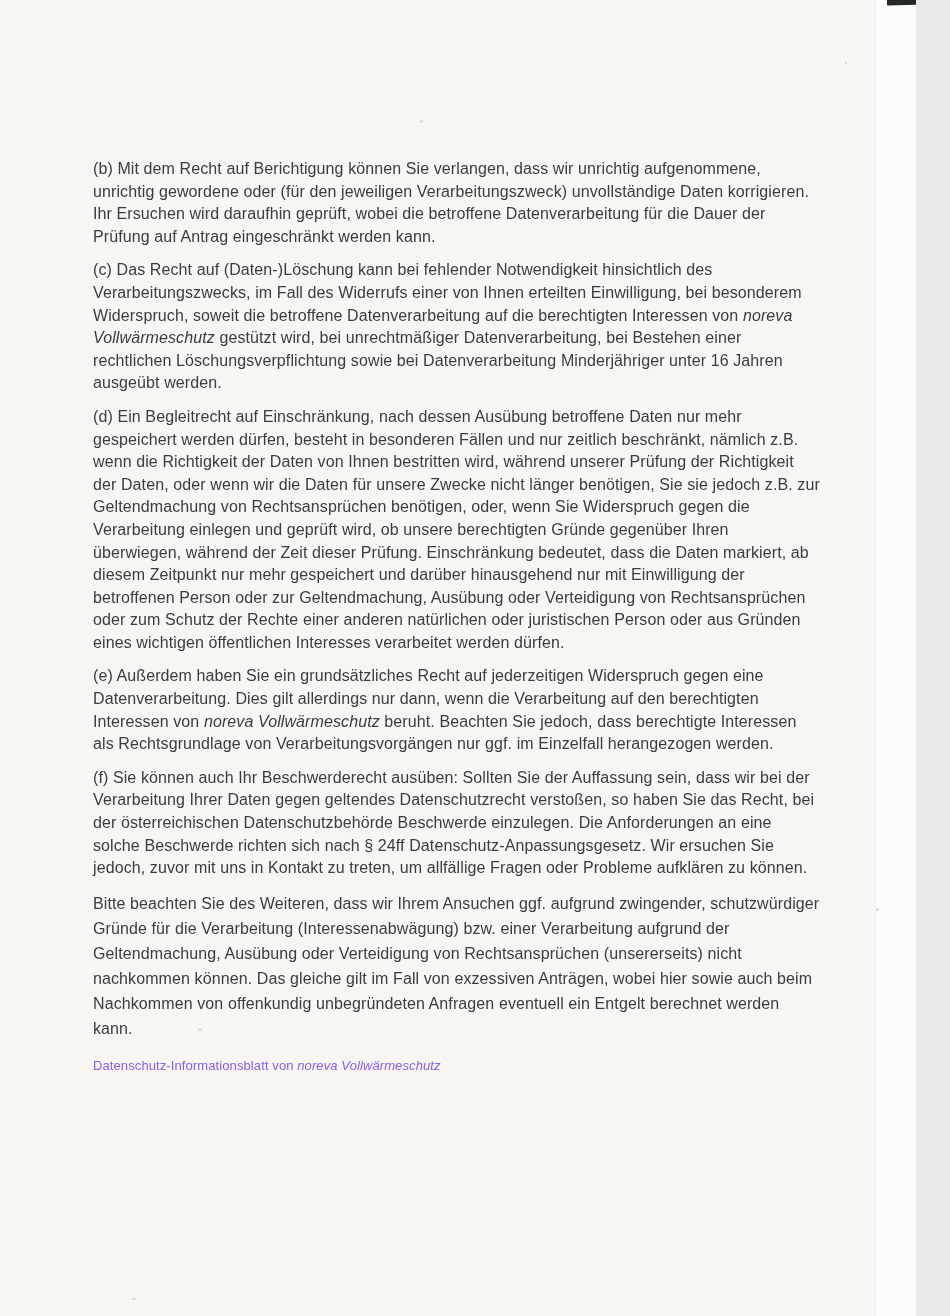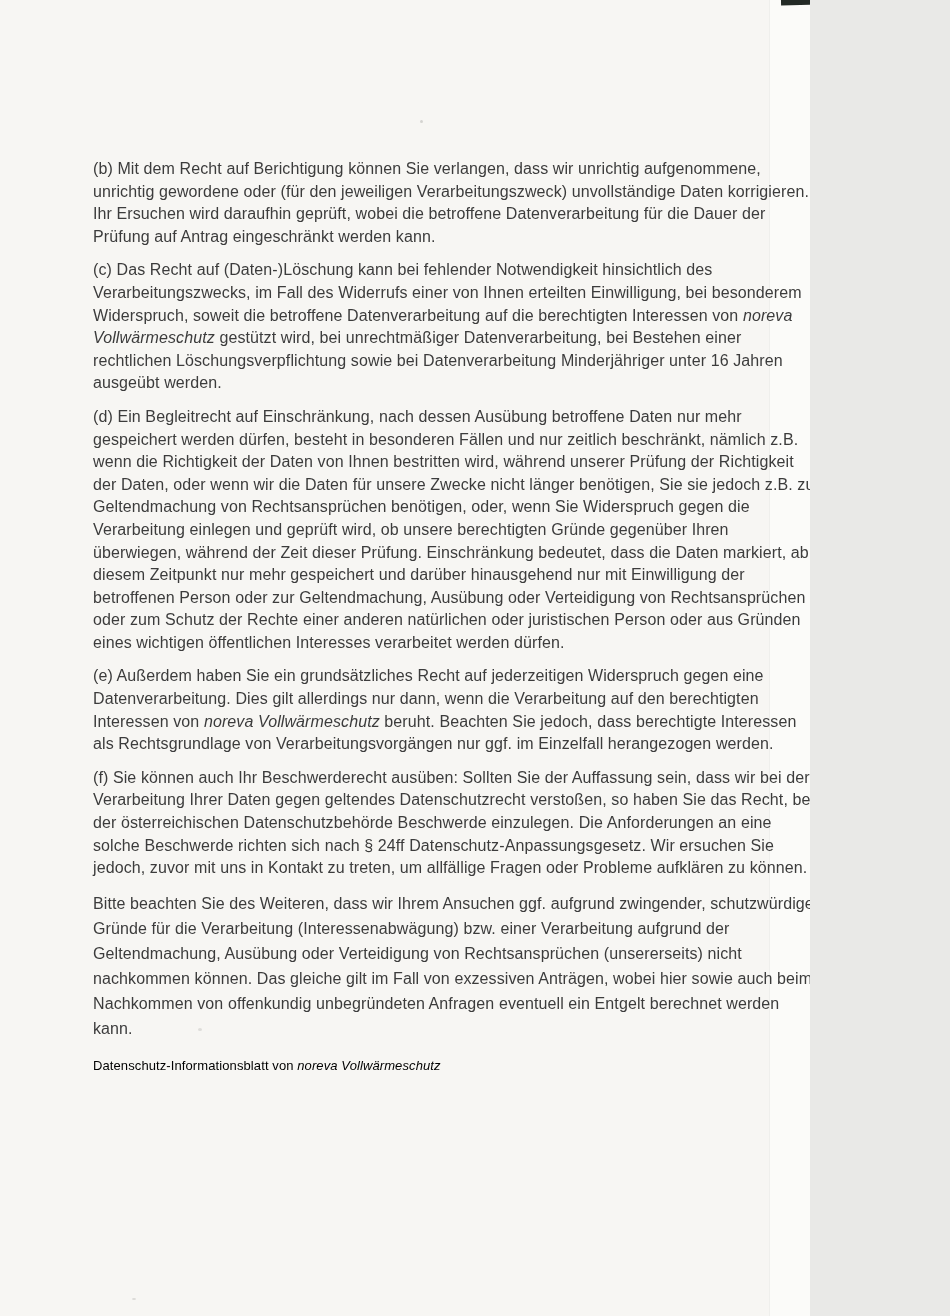--- a/index.html
+++ b/index.html
@@ -2,21 +2,21 @@
 <html lang="de"><head>
 <meta charset="utf-8">
 <style>
   html, body {
     margin: 0;
     padding: 0;
     background: #e9e9e7;
   }
   .scan-page {
     position: relative;
-    width: 810px;
+    width: 916px;
     height: 1316px;
     background: #f7f6f3;
     overflow: hidden;
     font-family: "Liberation Sans", sans-serif;
     color: #3c3c3c;
   }
   
   .edge-strip {
     position: absolute;
     top: 0;
@@ -51,21 +51,21 @@
   .content p em {
     font-style: italic;
   }
   p.closing {
     line-height: 25px;
   }
   p.footer-note {
     margin-top: 17px;
     font-size: 13px;
     line-height: 16px;
-    color: #000000;
+    color: #8b5cf6;
   }
   .speck {
     position: absolute;
     border-radius: 50%;
     background: rgba(90, 90, 85, 0.22);
   }
   .speck.s1 { left: 420px; top: 120px; width: 3px; height: 3px; }
   .speck.s2 { left: 845px; top: 62px;  width: 2px; height: 2px; }
   .speck.s3 { left: 198px; top: 1028px; width: 4px; height: 3px; background: rgba(110,110,105,0.18); }
   .speck.s4 { left: 876px; top: 908px; width: 3px; height: 3px; }

